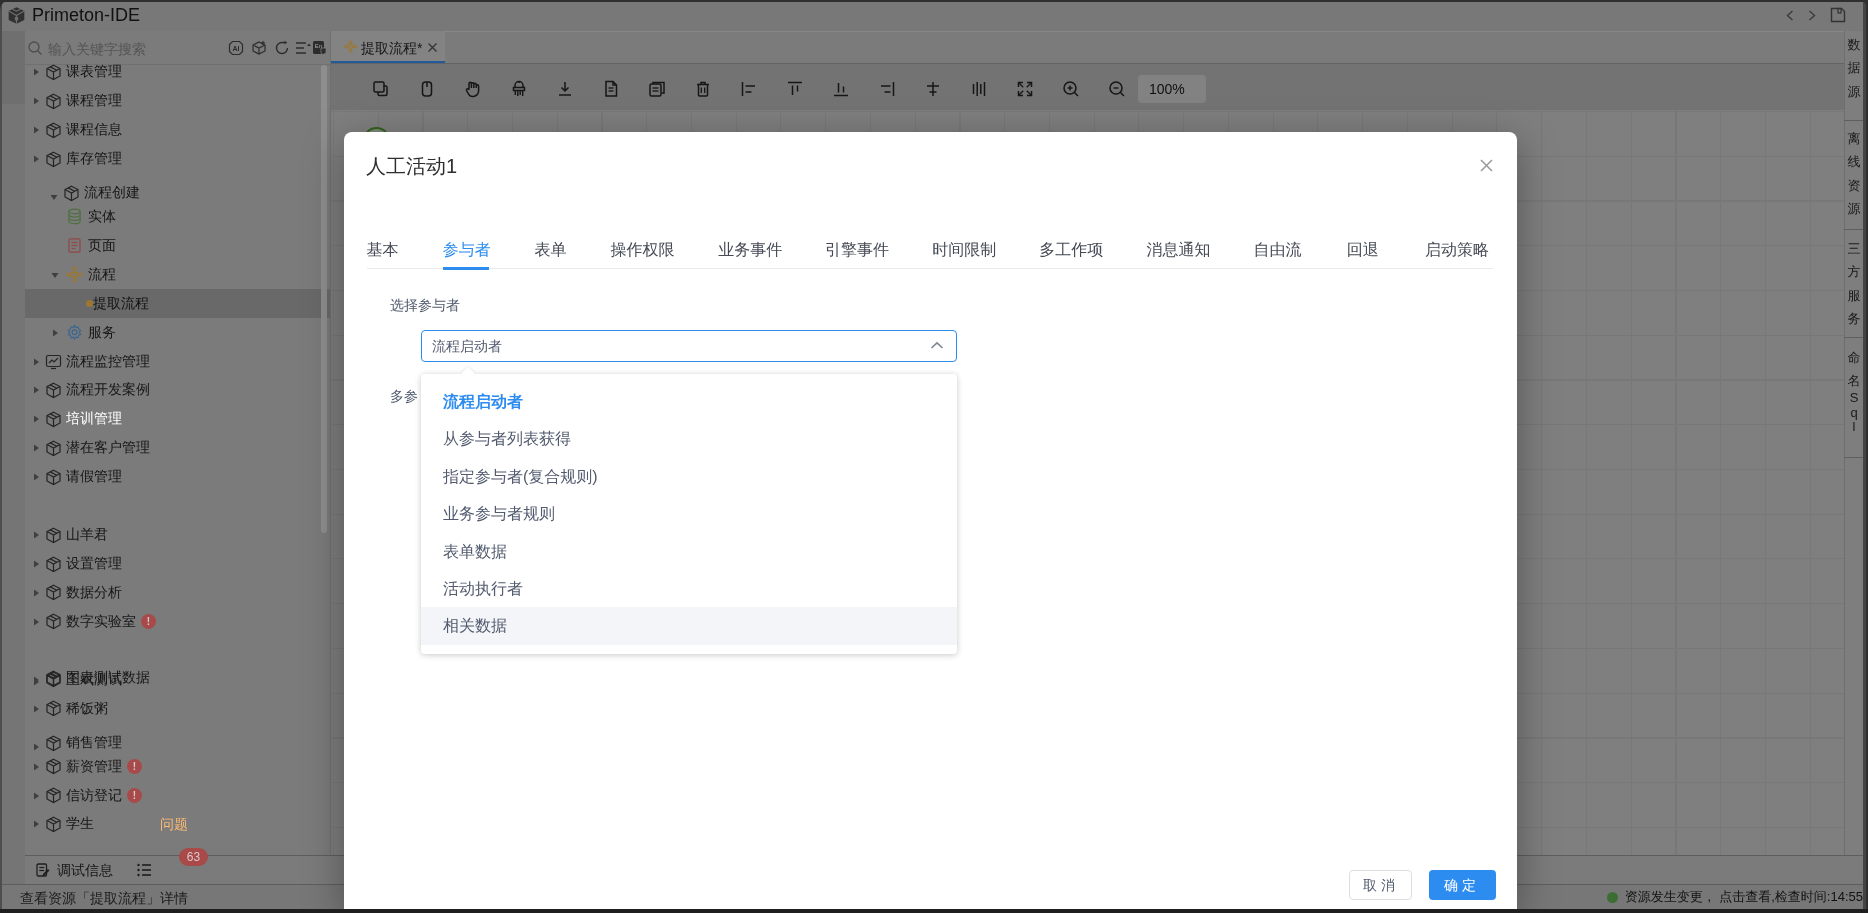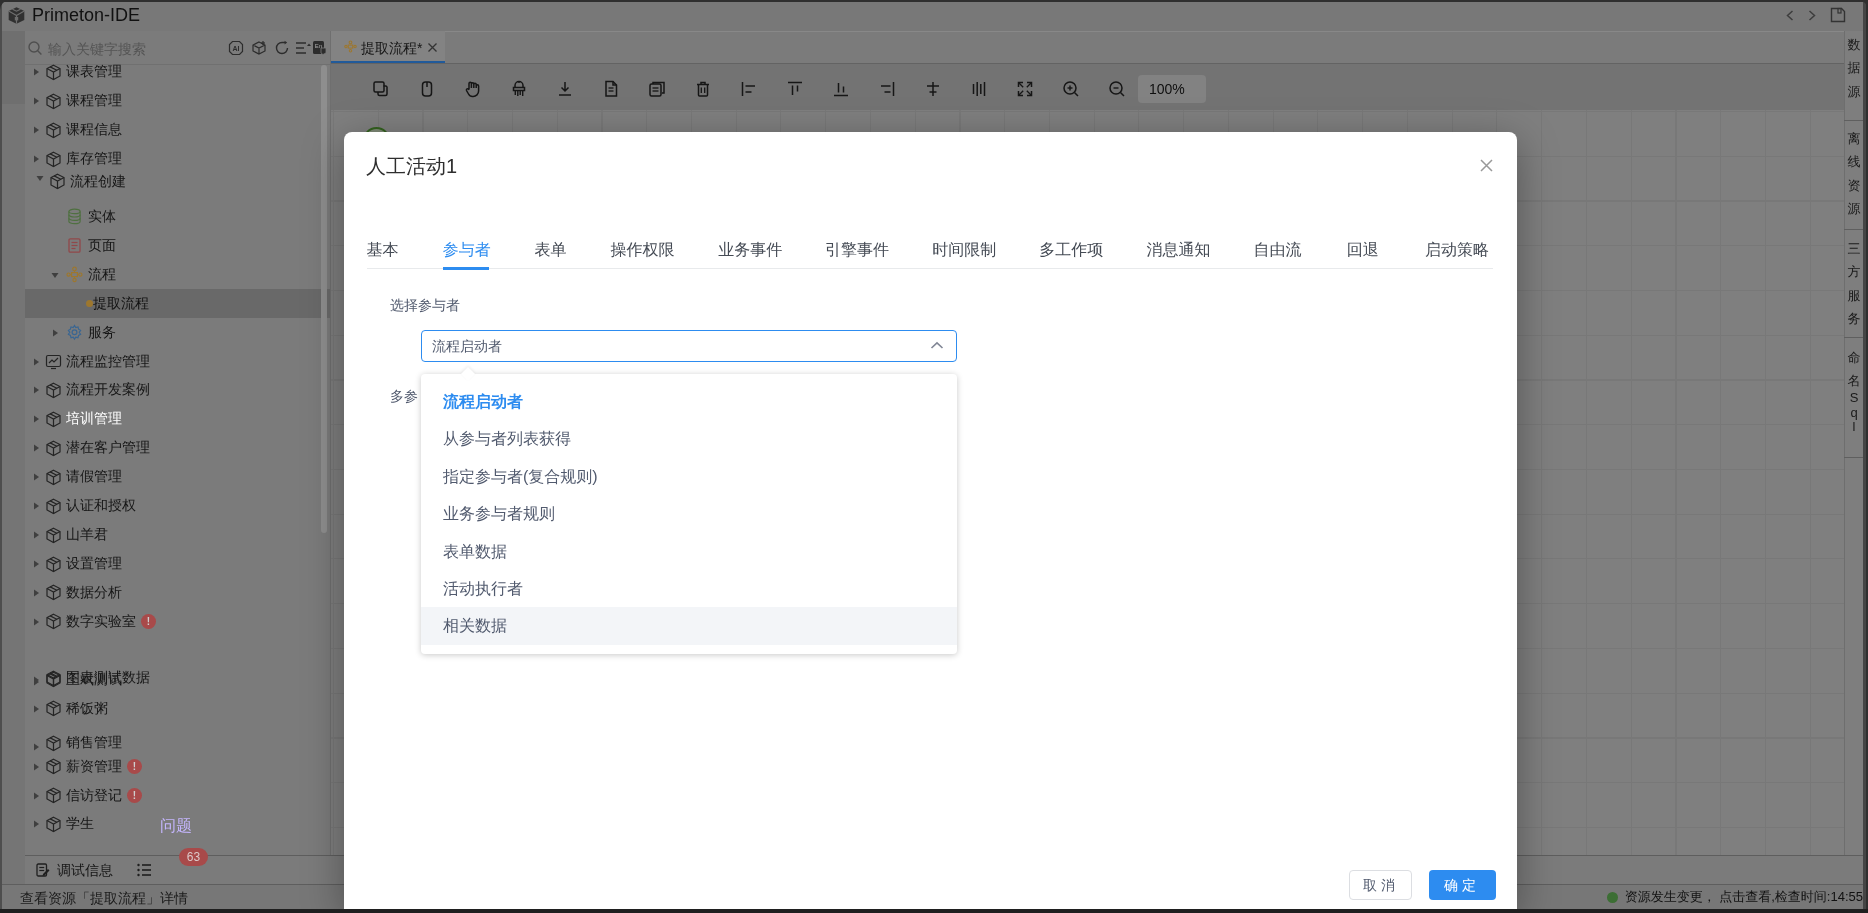--- a/index.html
+++ b/index.html
@@ -92,21 +92,21 @@
           </svg>
         </span>
 <span style="margin-left:5px;display:flex">
           <svg width="17" height="17" viewBox="0 0 17 17" style="flex:none">
             <path d="M8.5 1.2 L15 4.5 L15 12 L8.5 15.6 L2 12 L2 4.5 Z" fill="none" stroke="#242424" stroke-width="1.2"></path>
             <path d="M2 4.5 L8.5 8 L15 4.5 M8.5 8 L8.5 15.6 M5.2 2.9 L11.8 6.3" fill="none" stroke="#242424" stroke-width="1.2"></path>
           </svg>
         </span>
 <span class="txt" style="margin-left:4px;font-size:14px;color:#161616">库存管理</span>
 </div>
-<div class="a" style="left:4px;top:142.4px;width:309px;height:29px;display:flex;align-items:flex-start">
+<div class="a" style="left:18px;top:142.4px;width:309px;height:29px;display:flex;align-items:flex-end">
 <span style="width:9px;margin-left:9px;display:flex">
           <svg width="10" height="10" viewBox="0 0 10 10" style="flex:none">
             <path d="M1.5 3 L8.5 3 L5 8 Z" fill="#3f3f3f"></path>
           </svg>
         </span>
 <span style="margin-left:5px;display:flex">
           <svg width="17" height="17" viewBox="0 0 17 17" style="flex:none">
             <path d="M8.5 1.2 L15 4.5 L15 12 L8.5 15.6 L2 12 L2 4.5 Z" fill="none" stroke="#242424" stroke-width="1.2"></path>
             <path d="M2 4.5 L8.5 8 L15 4.5 M8.5 8 L8.5 15.6 M5.2 2.9 L11.8 6.3" fill="none" stroke="#242424" stroke-width="1.2"></path>
           </svg>
@@ -239,34 +239,20 @@
           </svg>
         </span>
 <span style="margin-left:5px;display:flex">
           <svg width="17" height="17" viewBox="0 0 17 17" style="flex:none">
             <path d="M8.5 1.2 L15 4.5 L15 12 L8.5 15.6 L2 12 L2 4.5 Z" fill="none" stroke="#242424" stroke-width="1.2"></path>
             <path d="M2 4.5 L8.5 8 L15 4.5 M8.5 8 L8.5 15.6 M5.2 2.9 L11.8 6.3" fill="none" stroke="#242424" stroke-width="1.2"></path>
           </svg>
         </span>
 <span class="txt" style="margin-left:4px;font-size:14px;color:#161616">请假管理</span>
 </div>
-<div class="a" style="left:0;top:460.6px;width:309px;height:29px;display:flex;align-items:center">
-<span style="width:9px;margin-left:9px;display:flex">
-          <svg width="10" height="10" viewBox="0 0 10 10" style="flex:none">
-            <path d="M3 1.5 L8 5 L3 8.5 Z" fill="#3f3f3f"></path>
-          </svg>
-        </span>
-<span style="margin-left:5px;display:flex">
-          <svg width="17" height="17" viewBox="0 0 17 17" style="flex:none">
-            <path d="M8.5 1.2 L15 4.5 L15 12 L8.5 15.6 L2 12 L2 4.5 Z" fill="none" stroke="#242424" stroke-width="1.2"></path>
-            <path d="M2 4.5 L8.5 8 L15 4.5 M8.5 8 L8.5 15.6 M5.2 2.9 L11.8 6.3" fill="none" stroke="#242424" stroke-width="1.2"></path>
-          </svg>
-        </span>
-<span class="txt" style="margin-left:4px;font-size:14px;color:#161616">认证和授权</span>
-</div>
 <div class="a" style="left:0;top:489.6px;width:309px;height:29px;display:flex;align-items:center">
 <span style="width:9px;margin-left:9px;display:flex">
           <svg width="10" height="10" viewBox="0 0 10 10" style="flex:none">
             <path d="M3 1.5 L8 5 L3 8.5 Z" fill="#3f3f3f"></path>
           </svg>
         </span>
 <span style="margin-left:5px;display:flex">
           <svg width="17" height="17" viewBox="0 0 17 17" style="flex:none">
             <path d="M8.5 1.2 L15 4.5 L15 12 L8.5 15.6 L2 12 L2 4.5 Z" fill="none" stroke="#242424" stroke-width="1.2"></path>
             <path d="M2 4.5 L8.5 8 L15 4.5 M8.5 8 L8.5 15.6 M5.2 2.9 L11.8 6.3" fill="none" stroke="#242424" stroke-width="1.2"></path>
@@ -535,21 +521,21 @@
     </svg>
 <div class="a txt" style="left:57px;top:862px;font-size:14px;color:#161616">调试信息</div>
 <svg class="a" style="left:137px;top:863px" width="15" height="14" viewBox="0 0 15 14">
       <circle cx="1.5" cy="2" r="1.2" fill="#1f1f1f"></circle>
       <circle cx="1.5" cy="7" r="1.2" fill="#1f1f1f"></circle>
       <circle cx="1.5" cy="12" r="1.2" fill="#1f1f1f"></circle>
       <line x1="5" y1="2" x2="14" y2="2" stroke="#1f1f1f" stroke-width="1.6"></line>
       <line x1="5" y1="7" x2="14" y2="7" stroke="#1f1f1f" stroke-width="1.6"></line>
       <line x1="5" y1="12" x2="14" y2="12" stroke="#1f1f1f" stroke-width="1.6"></line>
     </svg>
-<div class="a txt" style="left:160px;top:816px;font-size:16px;color:#c4b5fd">问题</div>
+<div class="a txt" style="left:160px;top:816px;font-size:14px;color:#fdba74">问题</div>
 <div class="a" style="left:179px;top:848px;width:29px;height:18px;border-radius:9px;background:#a84a4a;color:#ddcaca;font-size:12px;line-height:18px;text-align:center">63</div>
 <div class="a" style="left:0;top:884px;width:1868px;height:25px;background:#777777;border-top:1px solid #5e5e5e"></div>
 <div class="a txt" style="left:20px;top:889.5px;font-size:14px;color:#1a1a1a">查看资源「提取流程」详情</div>
 
 <div class="a" style="right:5px;top:885px;height:24px;display:flex;align-items:center;z-index:5">
       <span style="width:11px;height:11px;border-radius:50%;background:#3c6e34;margin-right:7px"></span>
       <span class="txt" style="font-size:13px;color:#121212">资源发生变更， 点击查看,检查时间:14:55</span>
     </div>
 <div class="a" style="left:1844px;top:31px;width:19px;height:824px;background:#7e7e7e;border-left:1px solid #6e6e6e"></div>
 <div class="a" style="left:1847px;top:33px;width:14px;font-size:13px;line-height:23.3px;color:#1a1a1a;text-align:center;word-break:break-all">数<br>据<br>源</div>

